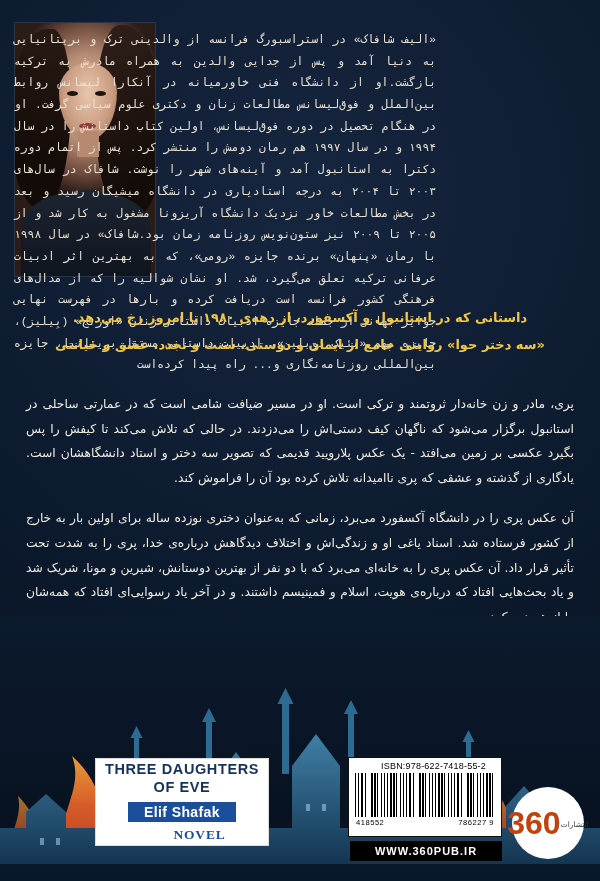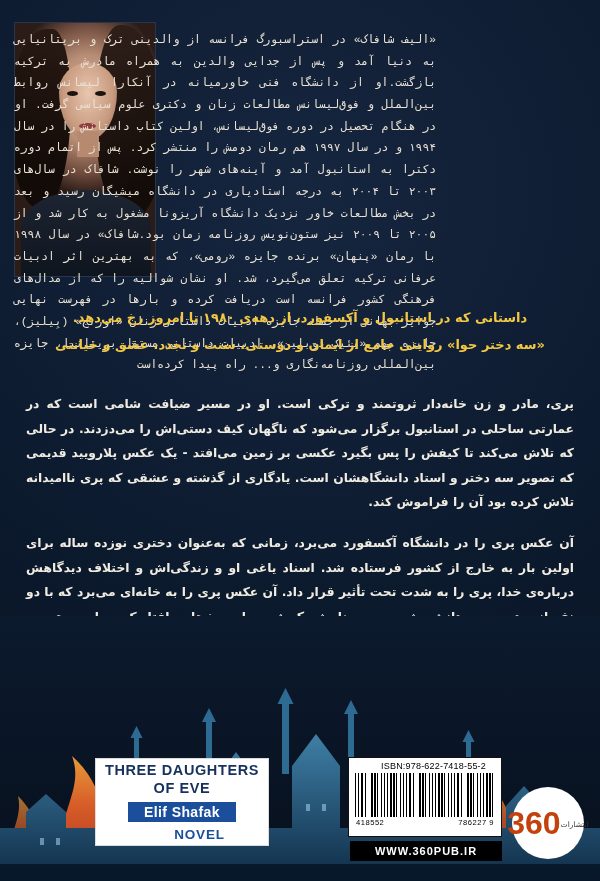--- a/index.html
+++ b/index.html
@@ -76,21 +76,21 @@
     position:absolute;left:30px;right:30px;top:305px;
     color:#f2c744;font-size:13px;line-height:2.05;
     text-align:center;font-weight:bold;
   }
   
   .body-text{
     position:absolute;left:26px;right:26px;top:392px;
     color:#f0ece1;font-size:12.3px;line-height:2.0;
     text-align:justify;text-align-last:right;
   }
-  .body-text p{margin:0 0 16px 0;font-weight:bold;}
+  .body-text p{margin:0 0 16px 0;}
   
   .skyline{
     position:absolute;left:0;right:0;bottom:0;height:265px;
   }
   
   .title-card{
     position:absolute;left:96px;bottom:36px;width:172px;height:86px;
     background:#ffffff;
     display:flex;flex-direction:column;justify-content:center;align-items:center;
     gap:1px;
@@ -99,21 +99,21 @@
   .title-card .t1{
     color:#16315c;font-size:14.5px;font-weight:bold;letter-spacing:.6px;
     text-align:center;line-height:1.15;font-family:"Liberation Sans", sans-serif;
   }
   .title-card .t2{
     margin-top:5px;background:#1b4f9c;color:#fff;font-size:14px;font-weight:bold;
     padding:2px 16px;font-family:"Liberation Sans", sans-serif;letter-spacing:.4px;
   }
   .title-card .t3{
     margin-top:4px;color:#1b4f9c;font-size:13.5px;font-weight:bold;letter-spacing:.8px;
-    font-family:Liberation Sans, sans-serif;
+    font-family:Liberation Serif, serif;
     padding-left:35px;
   }
   
   .isbn-box{
     position:absolute;right:98px;bottom:44px;width:152px;height:78px;
     background:#fff;border:1px solid #111;
     font-family:"Liberation Sans", sans-serif;
   }
   .isbn-text{
     font-size:9px;color:#000;padding:3px 15px 2px 5px;letter-spacing:.2px;

